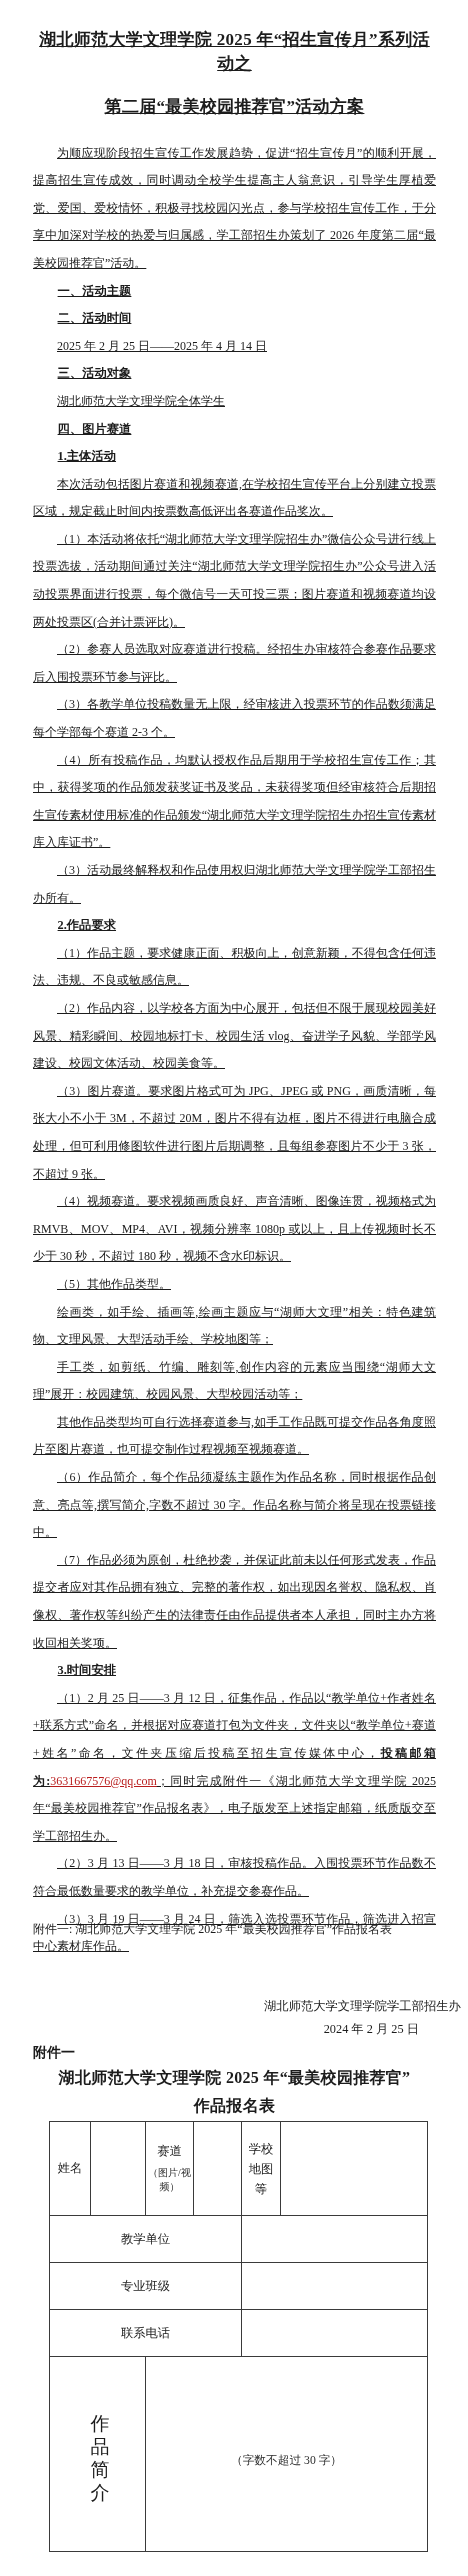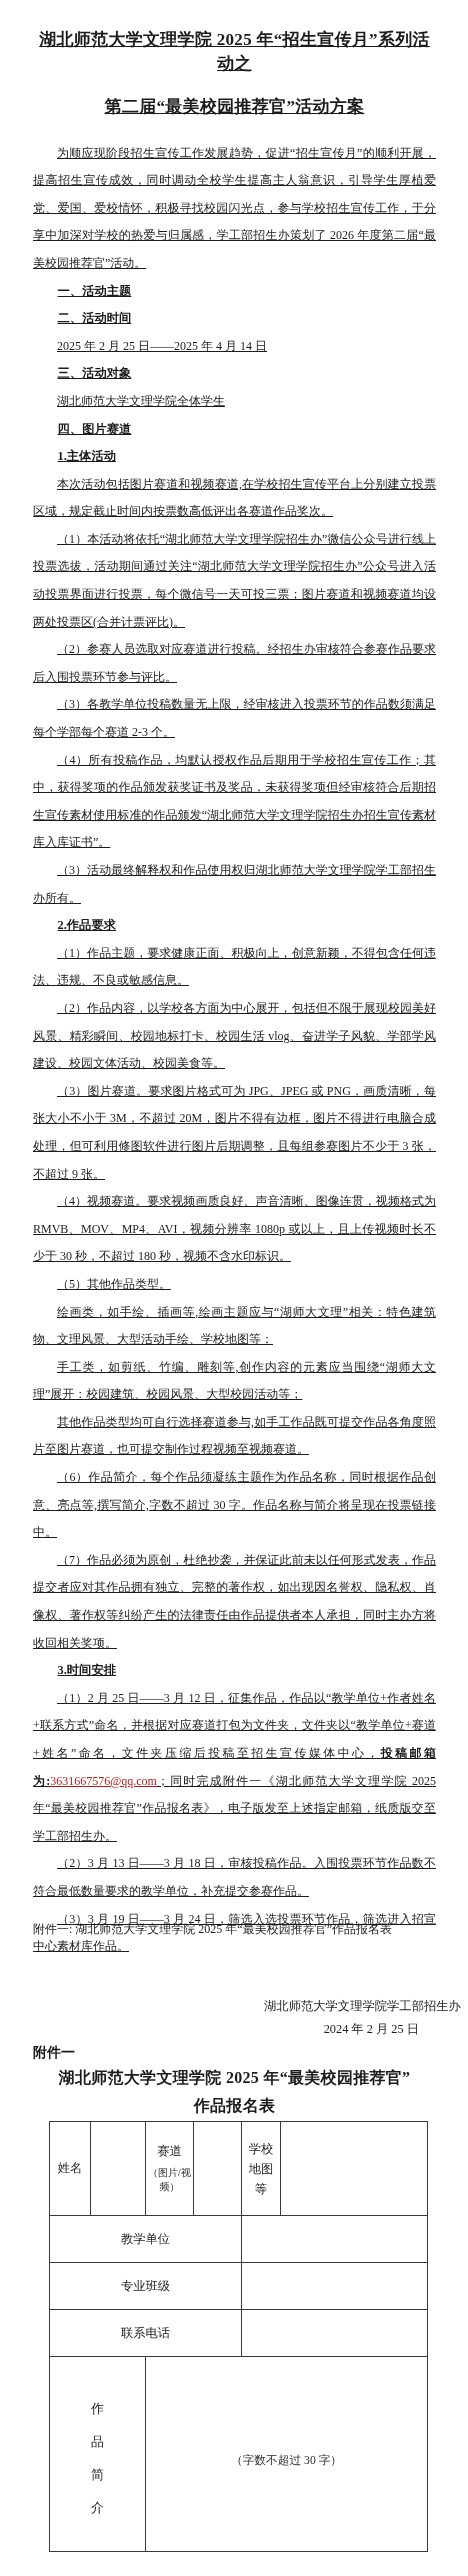--- a/index.html
+++ b/index.html
@@ -24,21 +24,21 @@
   .attach-title2{margin-top:5.9px;}
   a.email{color:#b91c1c;text-decoration:underline;}
   b.inline-bold{font-weight:bold;}
   table.form{border-collapse:collapse;margin:4.7px 0 0 49px;width:378px;table-layout:fixed;font-size:12.3px;}
   table.form td{border:0.6px solid #3a3a3a;padding:0;vertical-align:middle;text-align:center;}
   tr.r1 td{height:93px;}
   tr.r2 td{height:46px;}
   tr.r5 td{height:194px;}
   .track-note{font-size:10px;color:#2a2a2a;margin-top:5.9px;}
   .w2{width:2em;margin:0 auto;line-height:20px;word-break:break-all;text-align:center;}
-  .vstack{width:14px;margin:8.2px auto 0 auto;word-break:break-all;line-height:33px;font-size:13px;}
+  .vstack{width:14px;margin:8.2px auto 0 auto;word-break:break-all;line-height:23px;font-size:19px;}
   td.intro-cell{vertical-align:top;}
   .intro-note{margin-top:11.7px;font-size:11.7px;color:#2e2e2e;text-align:center;}
   td.vlabel-cell{vertical-align:top;}
 </style>
 </head>
 <body>
 
 <div id="main">
   <p class="title1">湖北师范大学文理学院 2025 年“招生宣传月”系列活动之</p>
   <p class="title2">第二届“最美校园推荐官”活动方案</p>

